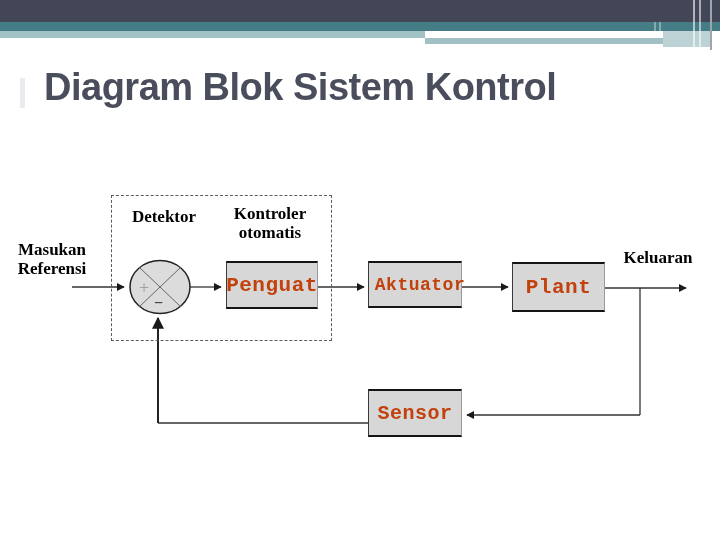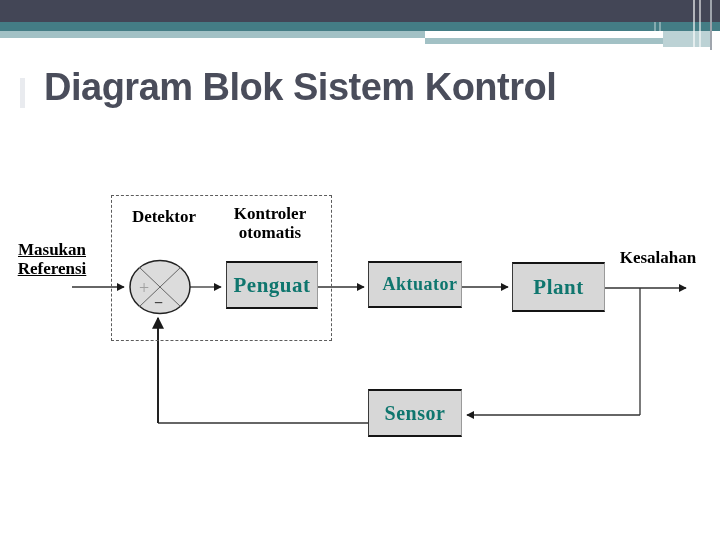--- a/index.html
+++ b/index.html
@@ -25,37 +25,37 @@
   #page-title{
     position:absolute;left:44px;top:66px;
     font-size:38px;font-weight:700;letter-spacing:-0.5px;
     white-space:nowrap;
   }
   
   #diagram-svg{position:absolute;left:0;top:0;width:720px;height:540px;}
   .block{
     position:absolute;box-sizing:border-box;
     display:flex;align-items:center;justify-content:center;
-    font-family:Liberation Serif, serif;font-weight:700;color:#0f766e;
+    font-family:Liberation Mono, monospace;font-weight:700;color:#c2410c;
     border-top:2px solid #141414;border-bottom:2px solid #141414;
     border-left:1px solid #3a3a3a;border-right:1px solid #9a9a9a;
     letter-spacing:0.5px;
   }
   #block-penguat {left:226px;top:261px;width:92px;height:48px;font-size:21px;}
   #block-aktuator{left:368px;top:261px;width:94px;height:47px;font-size:18px;}
   #block-plant   {left:512px;top:262px;width:93px;height:50px;font-size:21px;}
   #block-sensor  {left:368px;top:389px;width:94px;height:48px;font-size:20px;}
   .dlabel{
     position:absolute;text-align:center;
     font-family:"Liberation Serif",serif;font-weight:700;color:#000000;
     font-size:17px;line-height:19px;
   }
   #label-error-detector{left:112px;top:207px;width:104px;}
   #label-controller{left:220px;top:204px;width:100px;}
-  #label-input{left:0px;top:240px;width:104px;text-decoration:underline;}
+  #label-input{left:0px;top:240px;width:104px;}
   #label-output{left:612px;top:248px;width:92px;font-size:17px;}
   #dashed-box{
     position:absolute;left:111px;top:195px;width:221px;height:146px;
     border:1px dashed #5c5c5c;box-sizing:border-box;
   }
   .sumsign{position:absolute;font-family:"Liberation Serif",serif;line-height:1;}
   #sum-plus{left:139px;top:279px;font-size:18px;color:#a0a0a0;}
   #sum-minus{left:154px;top:295px;font-size:16px;color:#3c3c3c;font-weight:700;}
 </style>
 </head>
@@ -109,20 +109,20 @@
     <div>Detektor</div>
   </div>
   <div class="dlabel" id="label-controller">
     <div>Kontroler</div>
     <div>otomatis</div>
   </div>
   <div class="dlabel" id="label-input">
     <div>Masukan</div>
     <div>Referensi</div>
   </div>
-  <div class="dlabel" id="label-output">Kesalahan</div>
+  <div class="dlabel" id="label-output">Keluaran</div>
 
   <div class="block" id="block-penguat" style="background-color: rgb(215, 215, 215);">Penguat</div>
   <div class="block" id="block-aktuator" style="background-color: rgb(215, 215, 215); padding-left: 10px;">Aktuator</div>
   <div class="block" id="block-plant" style="background-color: rgb(215, 215, 215);">Plant</div>
   <div class="block" id="block-sensor" style="background-color: rgb(215, 215, 215);">Sensor</div>
 
 </div>
 
 </body></html>

